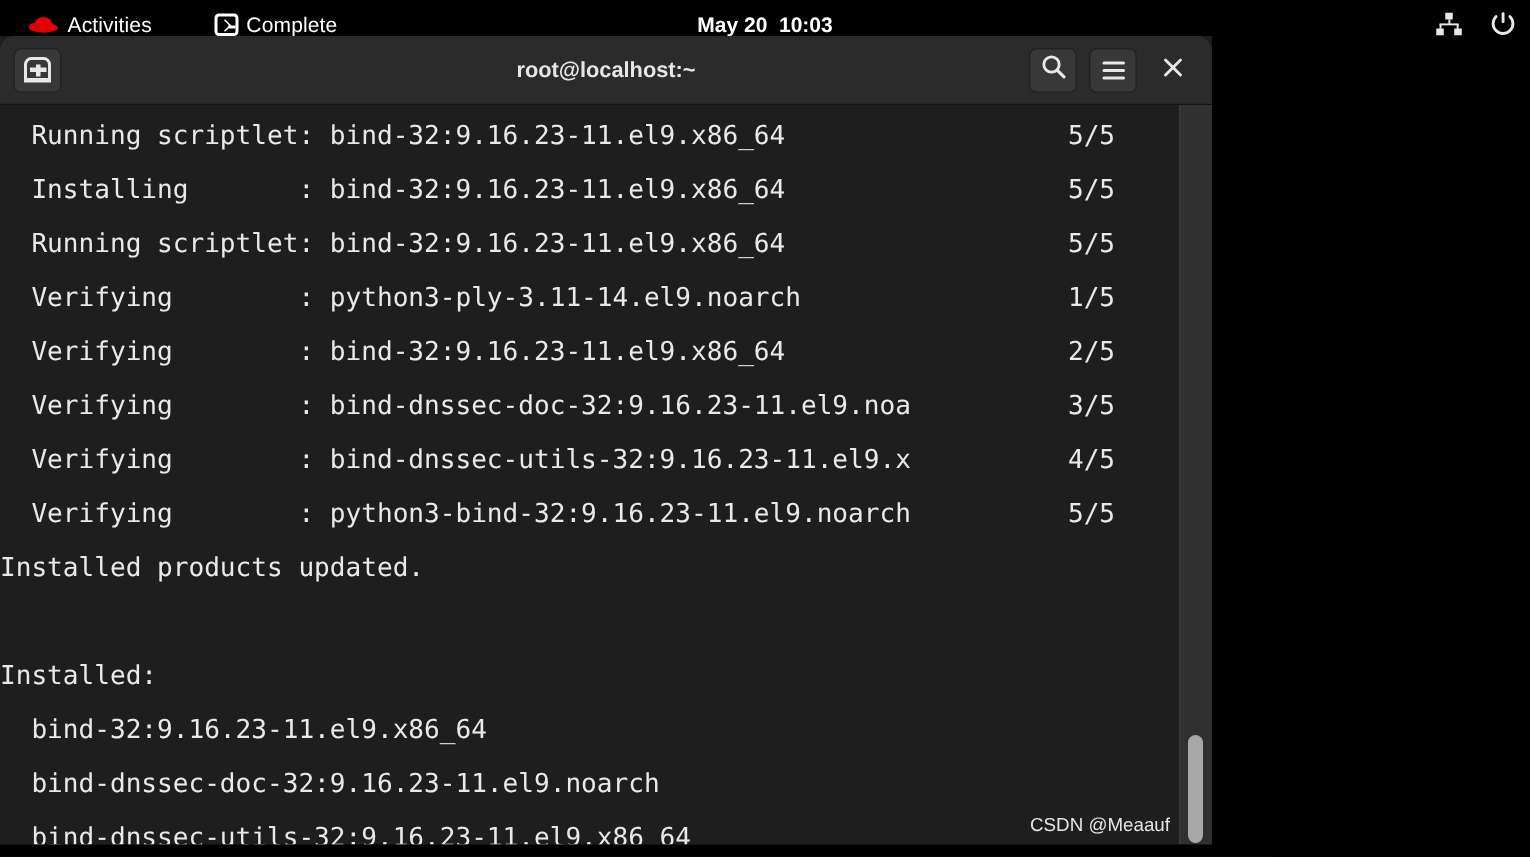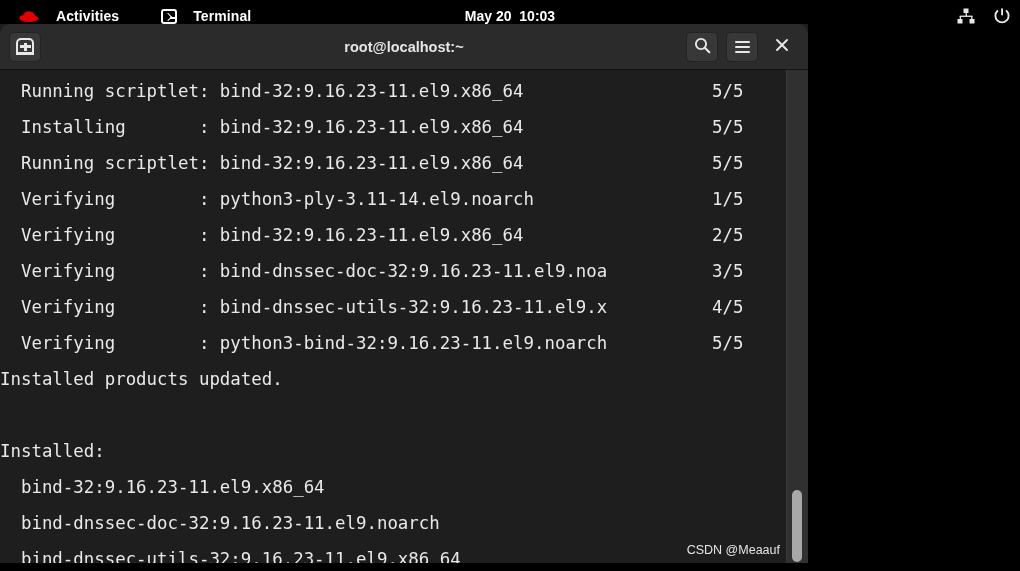--- a/index.html
+++ b/index.html
@@ -29,24 +29,24 @@
   .tb-left {
     display: flex;
     align-items: center;
     height: 32px;
     padding-left: 10px;
   }
   .tb-item {
     display: flex;
     align-items: center;
     height: 32px;
-    gap: 16px;
+    gap: 5px;
     padding: 0 8px;
     font-size: 14px;
-    font-weight: bold;
+    font-weight: normal;
     color: #ffffff;
     letter-spacing: 0.1px;
   }
   .rh-logo {
     width: 22px; height: 16px;
     position: relative;
     display: inline-block;
   }
   .rh-logo svg { display: block; }
 
@@ -281,21 +281,21 @@
         <svg width="22" height="16" viewBox="0 0 22 16">
           <ellipse cx="11" cy="10.5" rx="9.6" ry="3.4" fill="#e00000"></ellipse>
           <path d="M4.6 10.2 C4.2 6.6 7.0 3.3 10.9 3.3 C14.6 3.3 17.6 6.2 17.4 10.1 C15.6 11.6 13.4 12.2 11.0 12.2 C8.5 12.2 6.3 11.5 4.6 10.2 Z" fill="#e00000"></path>
           <path d="M1.5 9.6 C1.5 8.3 3.0 7.4 4.9 7.2 L4.8 9.6 C3.6 9.9 2.4 9.9 1.5 9.6 Z" fill="#e00000"></path>
         </svg>
       </span>
       <span>Activities</span>
     </div>
     <div class="tb-item" style="margin-left:26px;">
       <span class="term-ico"></span>
-      <span>Terminal</span>
+      <span>Complete</span>
     </div>
   </div>
 
   <div class="tb-center">
     <span id="clock">May 20  10:03</span>
   </div>
 
   <div class="tb-right">
     <span class="sysicon">
       <svg width="18" height="16" viewBox="0 0 18 16">

